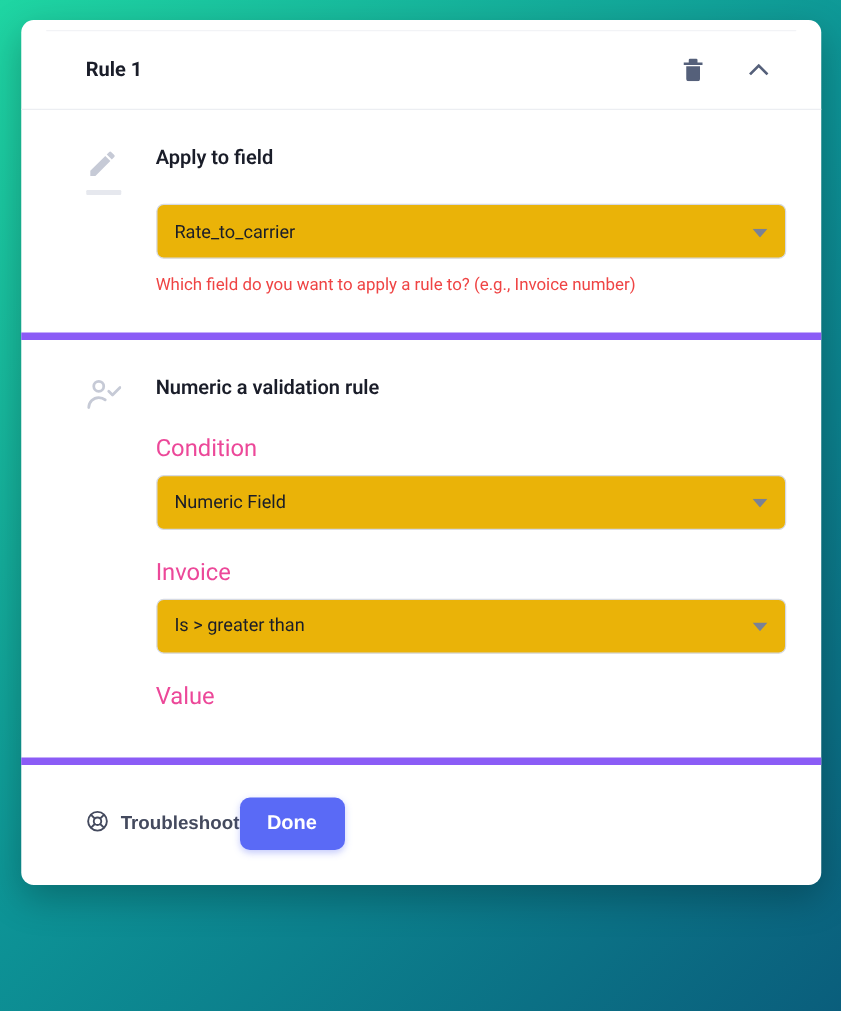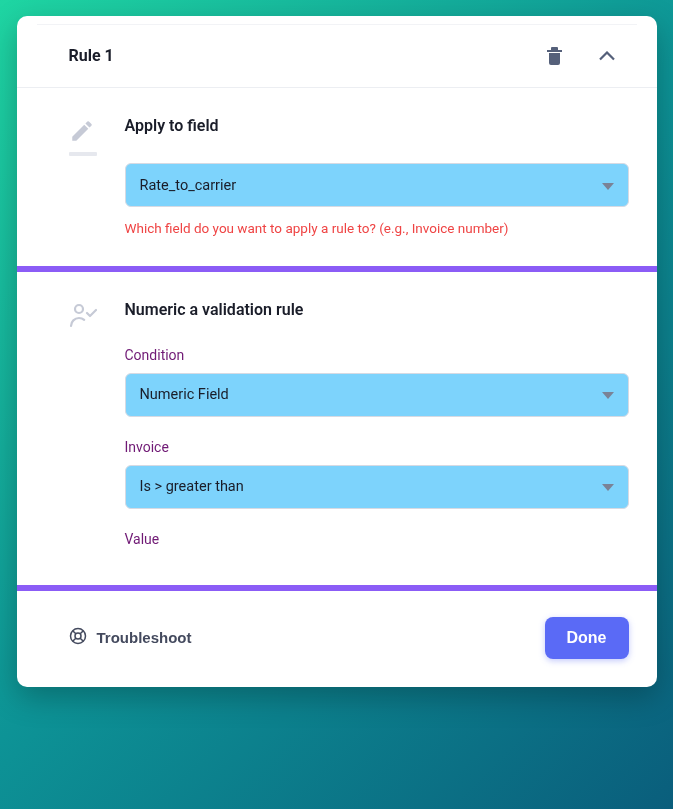--- a/index.html
+++ b/index.html
@@ -58,55 +58,54 @@
   .section-body { flex: 1; }
   .section-title {
     font-size: 16px;
     font-weight: 600;
     color: #1a1d29;
     margin-bottom: 28px;
   }
   .field-group { margin-bottom: 22px; }
   .field-group:last-child { margin-bottom: 0; }
   .field-label {
-    font-size: 14px;
-    color: #701a75;
+    font-size: 19px;
+    color: #ec4899;
     margin-bottom: 10px;
     font-weight: 400;
   }
   .select, .text-input {
     width: 100%;
     height: 44px;
     border: 1px solid #d6dae3;
     border-radius: 6px;
     padding: 0 14px;
     font-size: 14.5px;
     color: #1a1d29;
-    background: #7dd3fc;
+    background: #eab308;
     display: flex;
     align-items: center;
     justify-content: space-between;
     cursor: pointer;
   }
   .text-input { cursor: text; font-size: 16px; }
   .select .chevron { color: #7a8296; }
   .helper {
     font-size: 13.5px;
     color: #ef4444;
     margin-top: 12px;
     line-height: 1.4;
   }
   .pencil-underline {
     width: 28px; height: 4px; background: #e6e8ee; border-radius: 1px; margin-top: 4px;
   }
 
   .footer {
     display: flex;
     align-items: center;
-    justify-content: space-between;
     padding: 26px 28px 4px 52px;
   }
   .troubleshoot {
     display: inline-flex;
     align-items: center;
     gap: 10px;
     font-size: 15px;
     font-weight: 600;
     color: #444a5e;
     background: none;

